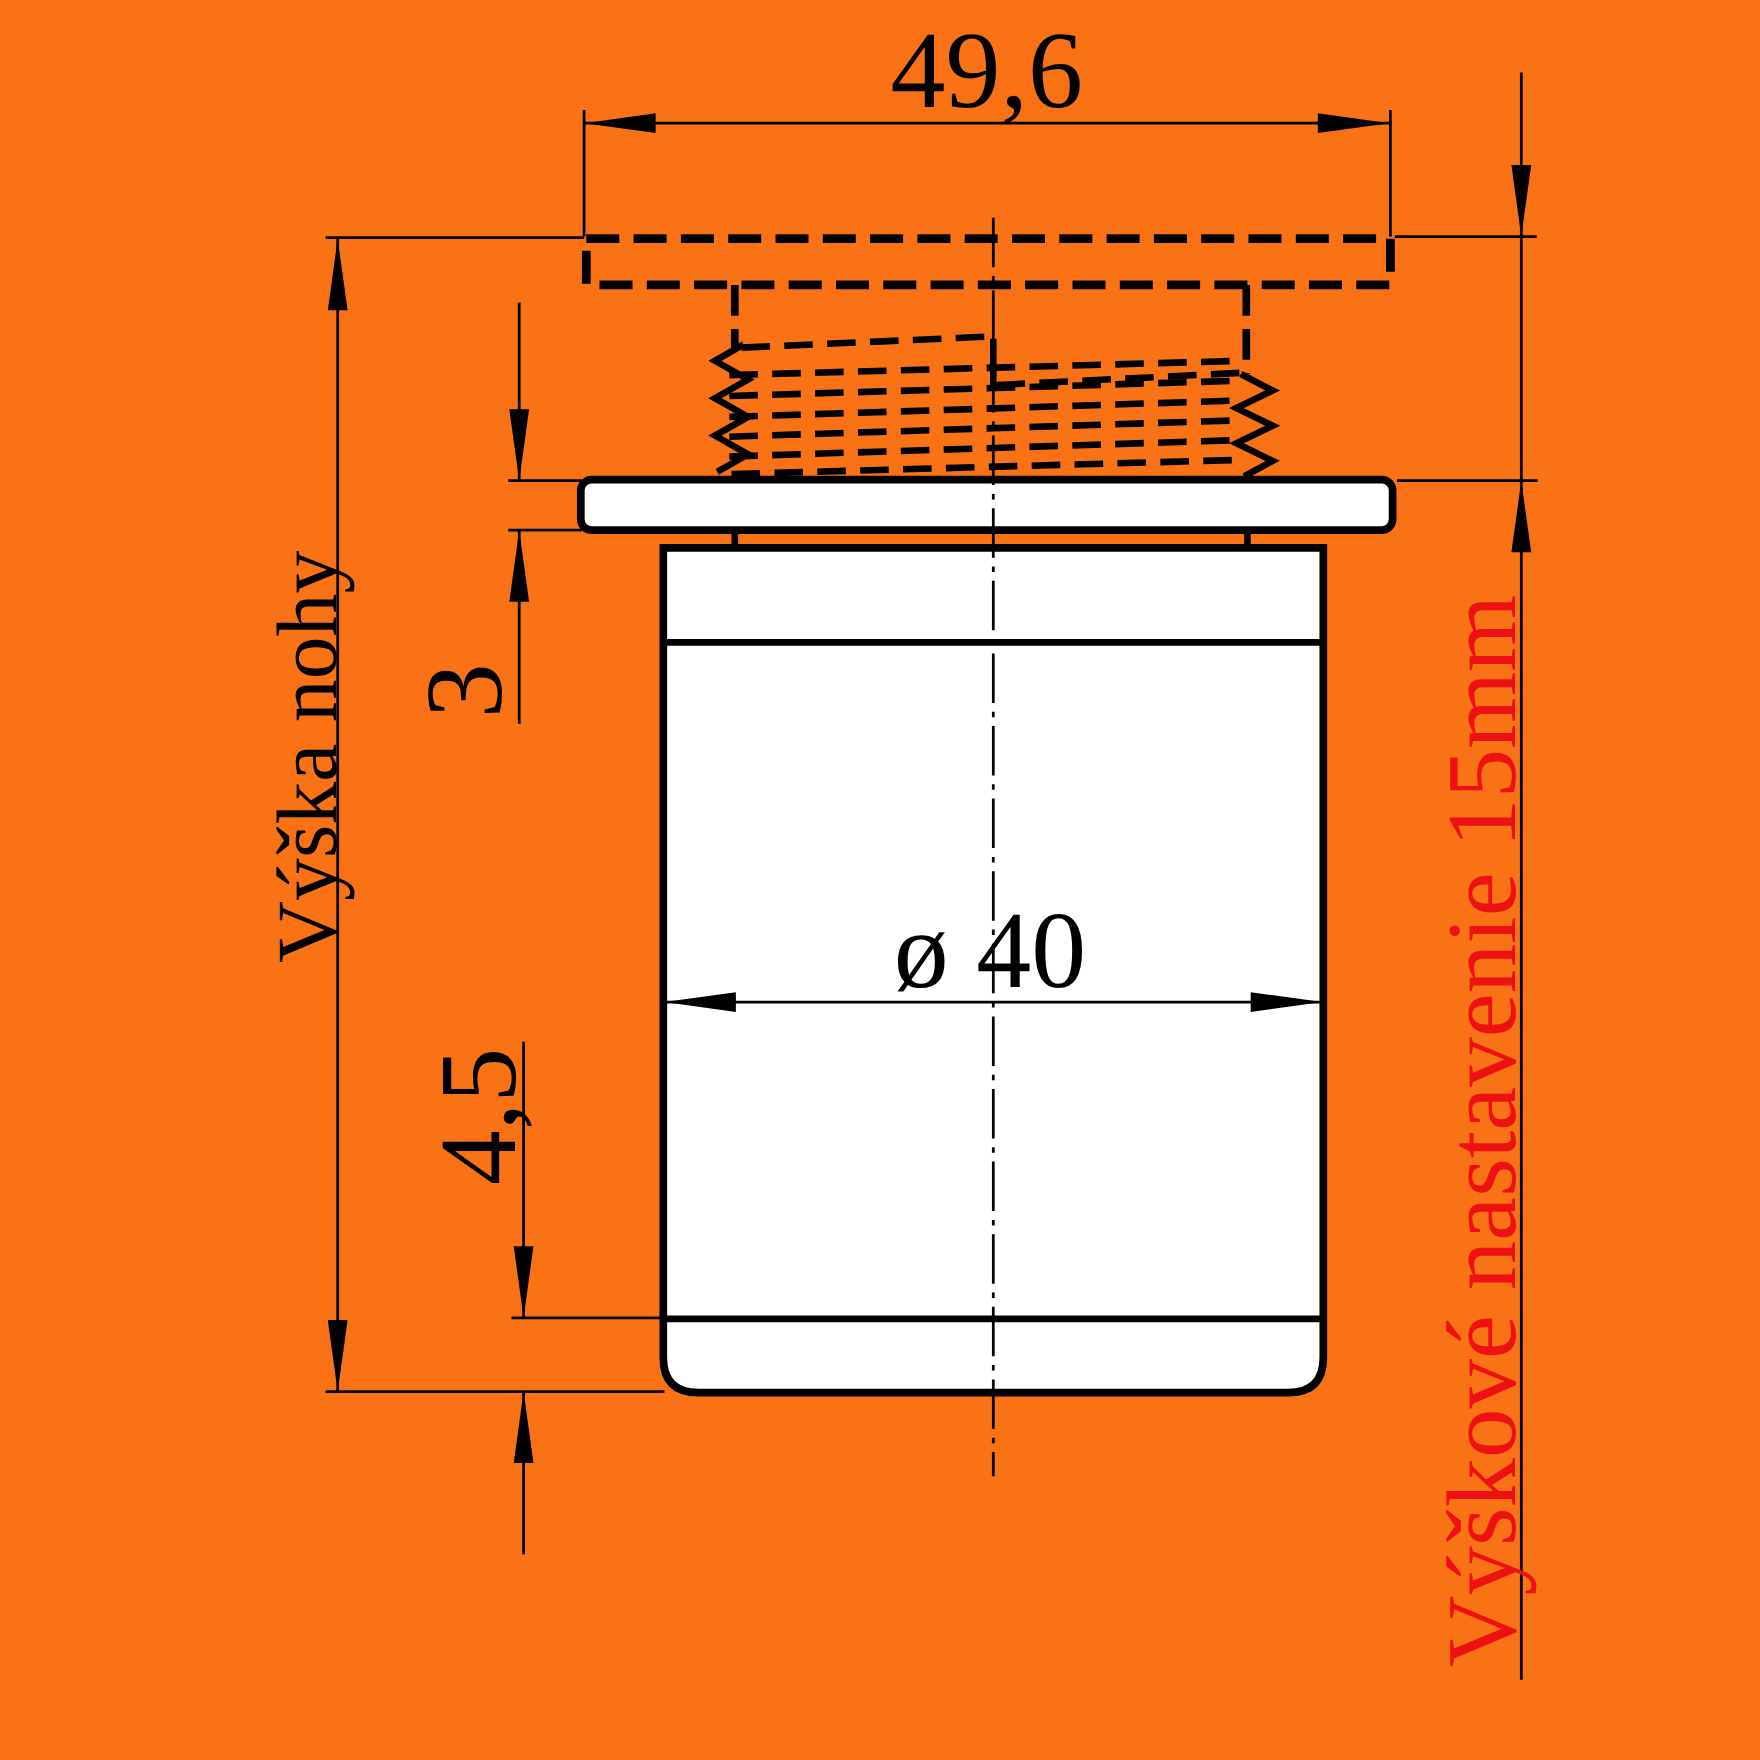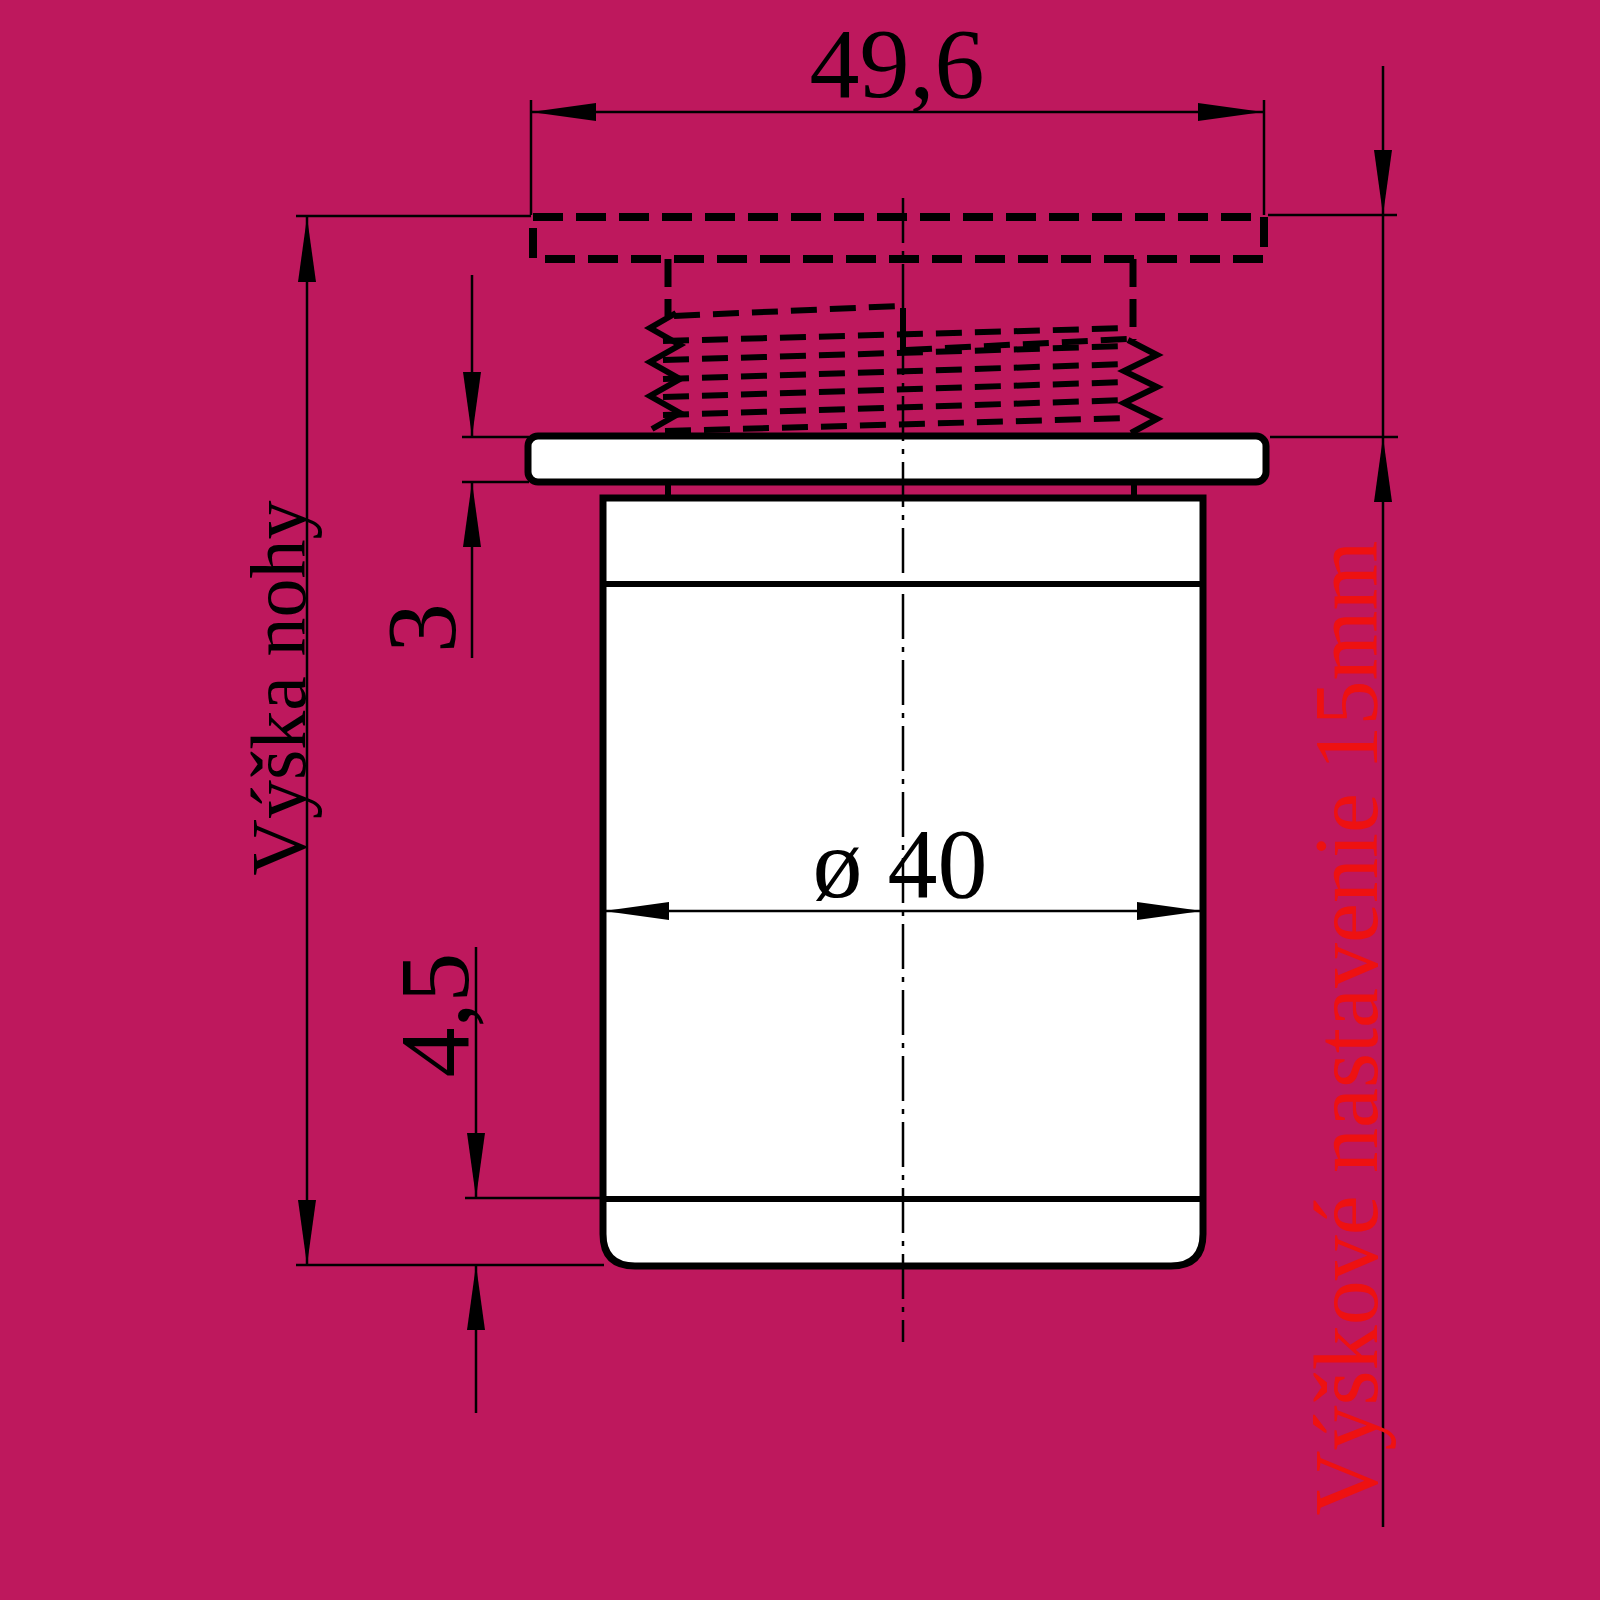--- a/index.html
+++ b/index.html
@@ -1,18 +1,18 @@
 <!DOCTYPE html>
 <html><head>
 <meta charset="utf-8">
 <style>
   html, body { margin: 0; padding: 0; background: #ffffff; }
   .canvas {
     width: 1600px; height: 1600px; position: relative;
-    background: #be185d; overflow: hidden;
+    background: #f97316; overflow: hidden;
   }
   svg text {
     font-family: "Liberation Serif", "DejaVu Serif", serif;
   }
   .dim-num { font-size: 100px; fill: #000000; }
   .dim-word { font-size: 78px; fill: #000000; }
   .note-word { font-size: 90px; }
 </style>
 </head>
 <body>

